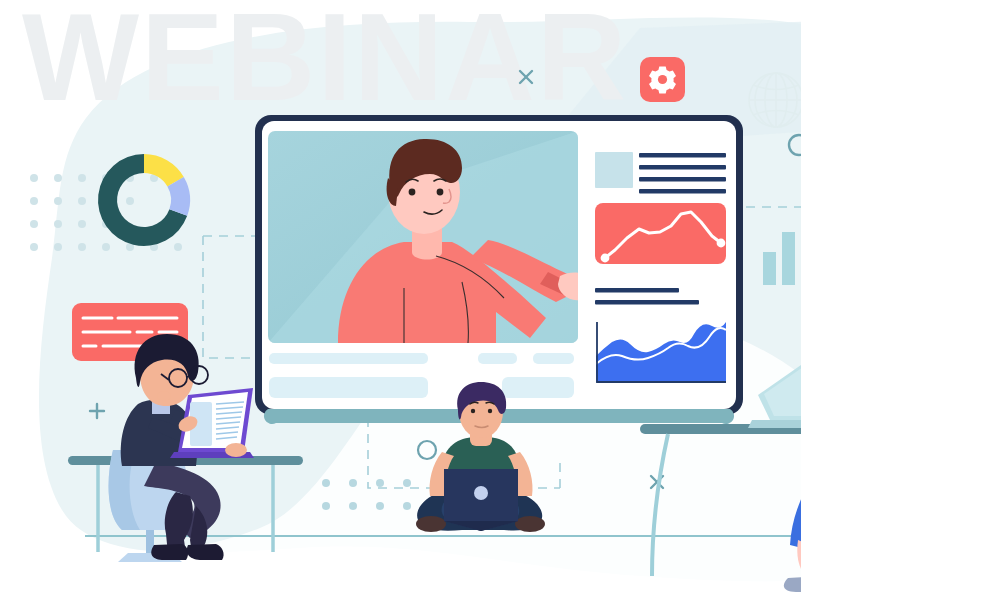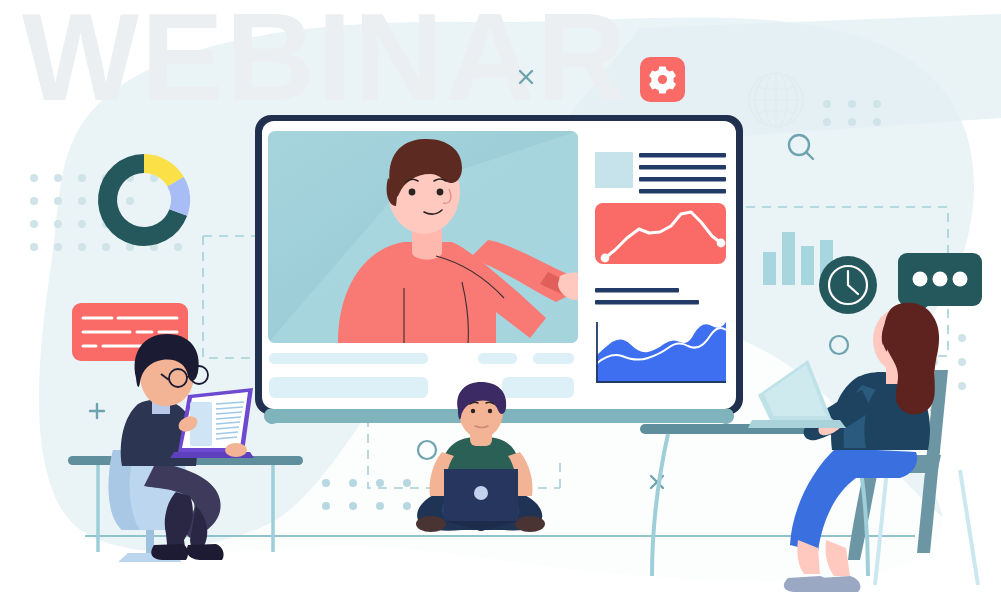--- a/index.html
+++ b/index.html
@@ -1,17 +1,17 @@
 <!DOCTYPE html>
 <html><head>
 <meta charset="utf-8">
 <style>
   html,body{margin:0;padding:0;background:#ffffff;}
   body{font-family:"Liberation Sans",sans-serif;}
-  #stage{position:relative;width:1001px;height:601px;overflow:hidden;background:#ffffff;}
+  #stage{position:relative;width:801px;height:601px;overflow:hidden;background:#ffffff;}
   #stage svg{display:block;}
   .nosel{user-select:none;}
 </style>
 </head>
 <body>
 
 <div id="stage" class="nosel">
 <svg width="1001" height="601" viewBox="0 0 1001 601" xmlns="http://www.w3.org/2000/svg">
   <defs>
     <clipPath id="clipVideo">

